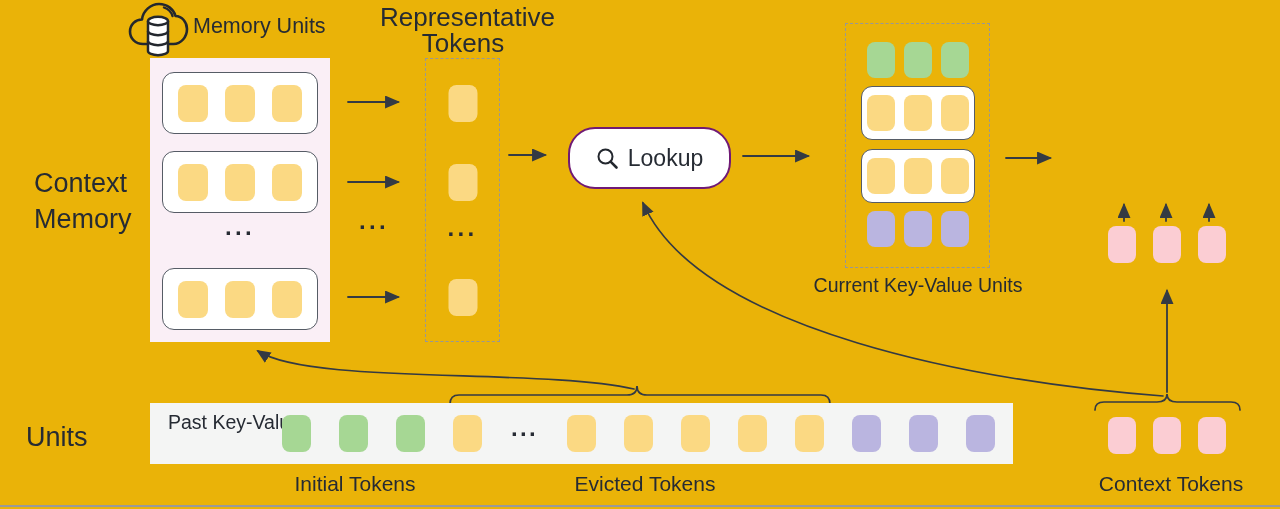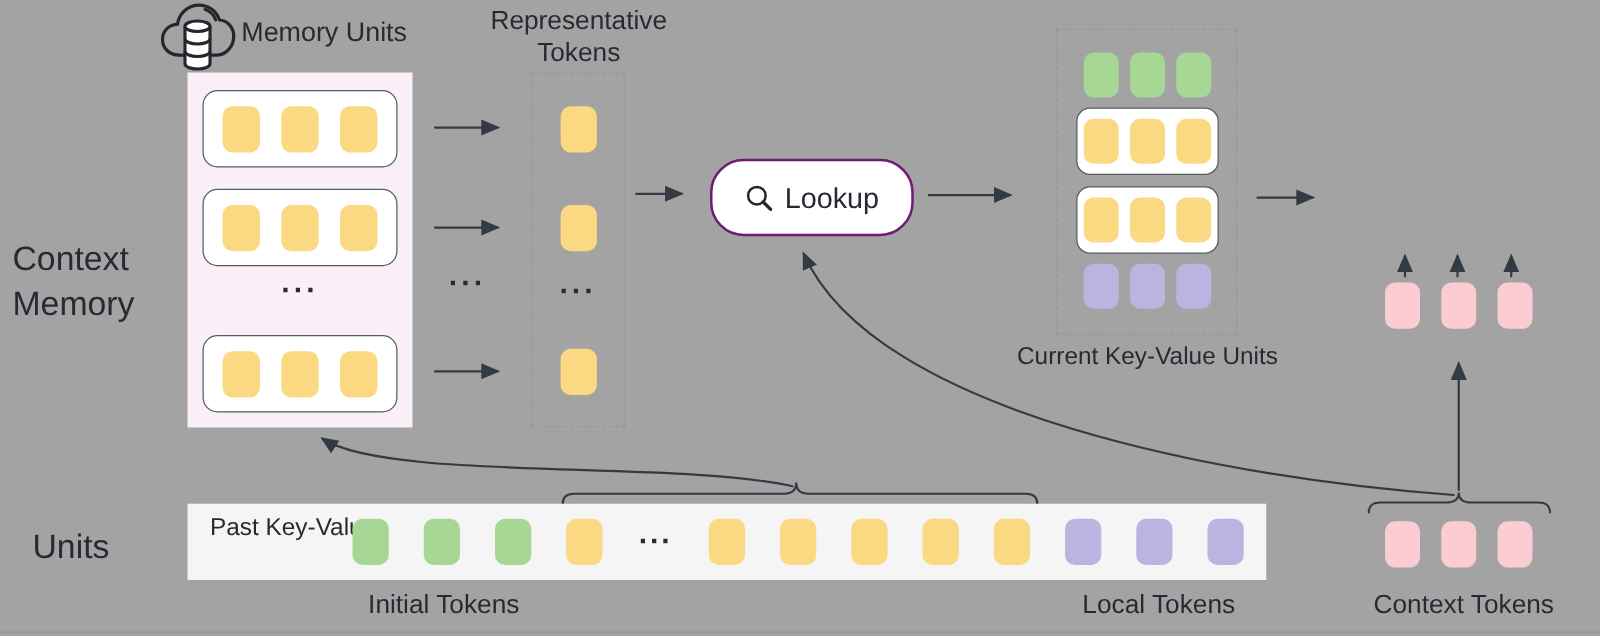--- a/index.html
+++ b/index.html
@@ -3,21 +3,21 @@
 <meta charset="utf-8">
 <style>
   :root{
     --token_yellow:#FBD983; --token_green:#A6D794; --token_purple:#BAB5E0;
     --token_pink:#FBCDD3; --llm_blue:#BEDCEF; --memory_bg:#FAEFF6;
     --input_band_bg:#F4F5F4; --arrow:#343A43; --text:#262B33;
     --row_border:#565C66; --dashed:#979797;
   }
   html,body{margin:0;padding:0;}
   body{font-family:"Liberation Sans", sans-serif; color:var(--text); background:#fff;}
-  .stage{position:relative;width:1280px;height:509px;background:#a3a3a3;overflow:hidden;}
+  .stage{position:relative;width:1280px;height:509px;background:#eab308;overflow:hidden;}
   .abs{position:absolute;}
   svg.overlay{position:absolute;left:0;top:0;width:1280px;height:509px;pointer-events:none;}
 
   .big-label{font-size:27px;line-height:36px;color:var(--text);}
   .mid-label{font-size:21.5px;color:var(--text);}
   .small-label{font-size:19.5px;line-height:25px;color:var(--text);}
   .tok-label{font-size:21px;color:var(--text);text-align:center;}
 
   .context-panel{left:150px;top:58px;width:180px;height:284px;background:var(--memory_bg);}
   .unit-row{position:absolute;left:12px;width:154px;height:60px;background:#fff;
@@ -63,23 +63,23 @@
   .pink-group .token{width:28px;height:37px;}
 
   .input-band{left:150px;top:403px;width:863px;height:61px;background:var(--input_band_bg);}
   .past-kv{position:absolute;left:18px;top:7px;}
   .seq{position:absolute;left:132px;top:0;height:61px;display:flex;align-items:center;gap:28px;}
 
   .cap{text-align:center;}
   .bottom-rule{left:0;top:505px;width:1280px;height:2px;background:#9a9a9a;}
   .hdr-icon{left:127px;top:1px;}
   .hdr-label{left:193px;top:14px;}
-  .rep-label{left:380px;top:4px;width:166px;text-align:center;font-size:21px;line-height:26px;}
+  .rep-label{left:380px;top:4px;width:166px;text-align:center;font-size:26px;line-height:26px;}
   .cache-label{left:813px;top:272px;width:210px;text-align:center;font-size:19.5px;line-height:26px;}
-  .ctx-label{left:10px;top:165px;width:125px;margin-top:24px;}
+  .ctx-label{left:34px;top:165px;width:125px;}
   .inputs-label{left:26px;top:419px;}
   .col-ellipsis{width:44px;}
 </style>
 </head>
 <body>
 
 <div class="stage">
 
   <svg class="overlay" viewBox="0 0 1280 509">
     <defs>
@@ -205,17 +205,17 @@
         <div class="token tk-purple"></div>
       </div>
   </div>
   <div class="abs pink-group pink-current">
       <div class="token tk-pink"></div>
       <div class="token tk-pink"></div>
       <div class="token tk-pink"></div>
     </div>
 
   <div class="abs tok-label cap" style="left:255px;top:472px;width:200px;">Initial Tokens</div>
-  <div class="abs tok-label cap" style="left:827px;top:472px;width:200px;">Local Tokens</div>
+  <div class="abs tok-label cap" style="left:545px;top:472px;width:200px;">Evicted Tokens</div>
   <div class="abs tok-label cap" style="left:1071px;top:472px;width:200px;">Context Tokens</div>
 
   <div class="abs bottom-rule"></div>
 </div>
 
 </body></html>

